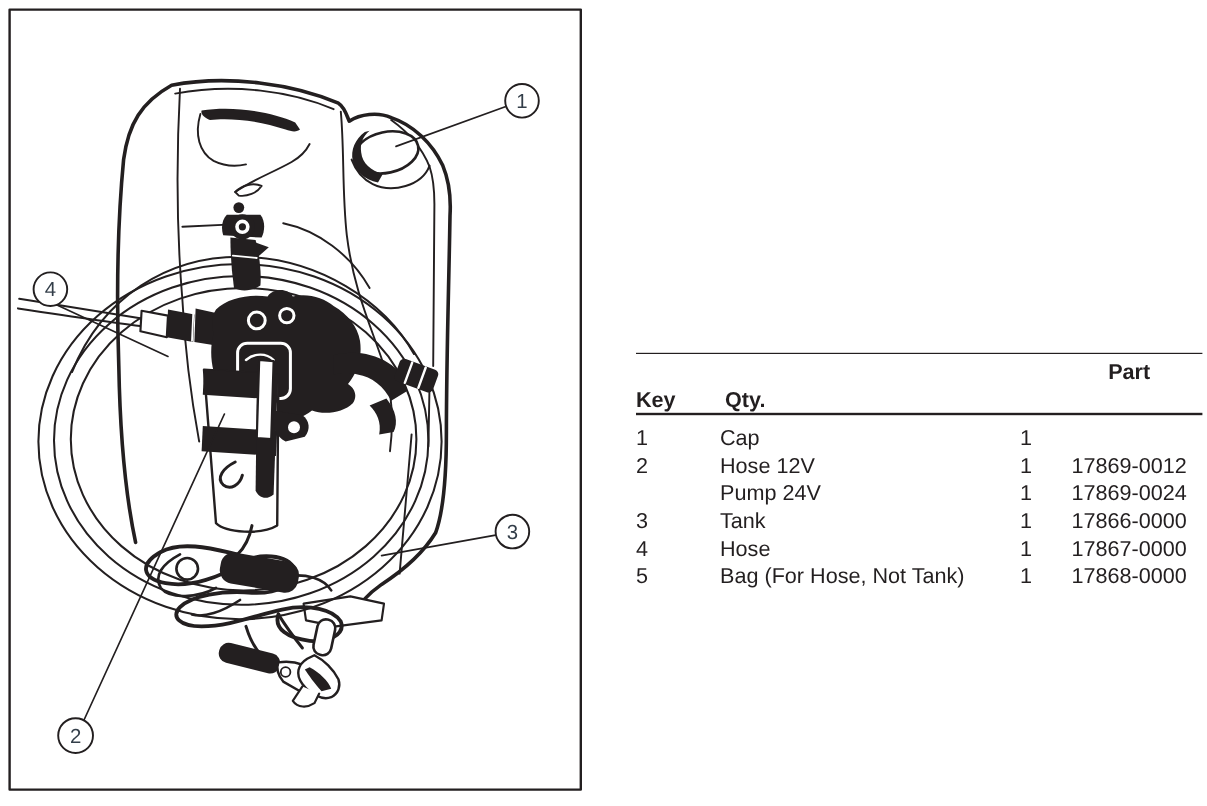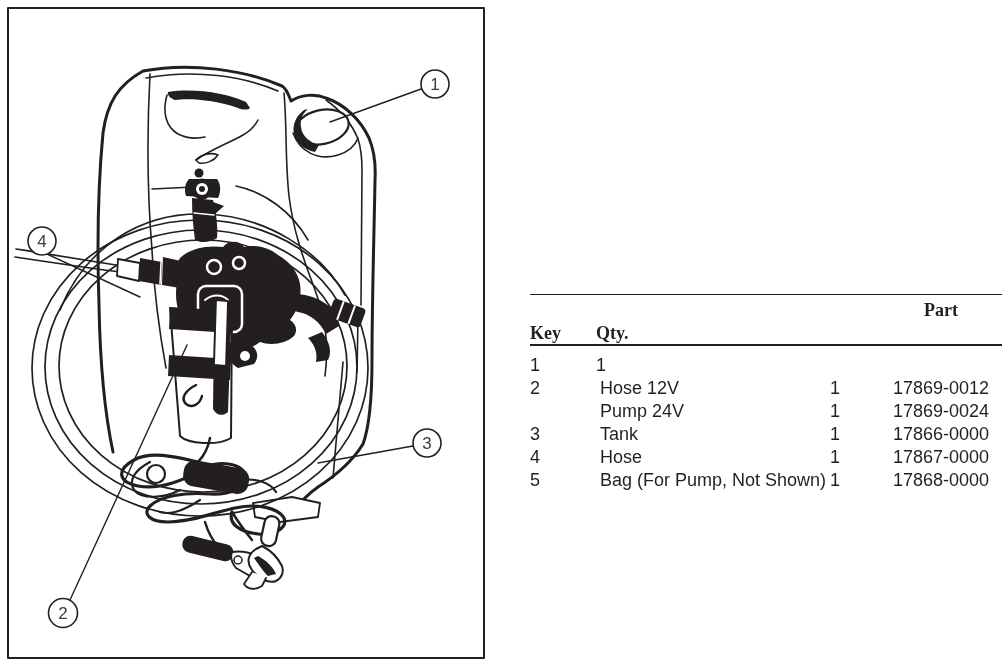--- a/index.html
+++ b/index.html
@@ -12,23 +12,23 @@
   .rule{position:absolute;left:0;width:472px;background:#231f20;}
   .rule-top{top:4px;height:1px;}
   .rule-head{top:54px;height:2px;}
   .trow{display:flex;position:relative;}
   .thead-row1{position:absolute;top:9px;left:0;right:0;}
   .thead-row2{position:absolute;top:32px;left:0;right:0;}
   .tbody{position:absolute;top:64px;left:0;right:0;}
   .c-key{width:66px;text-align:left;flex:none;}
   .c-desc{width:234px;text-align:left;padding-left:4px;box-sizing:border-box;flex:none;white-space:nowrap;}
   .c-desc.hdr{padding-left:20px;}
-  .c-qty{width:50px;flex:none;}
+  .c-qty{width:50px;text-align:center;flex:none;}
   .c-part{width:122px;text-align:center;flex:none;white-space:nowrap;}
-  .bold{font-weight:bold;font-family:Liberation Serif, serif;}
+  .bold{font-weight:bold;}
   svg text.callout-num{font-family:"Liberation Sans",sans-serif;font-size:17px;fill:#333e49;}
 </style>
 </head>
 <body>
 
 <div id="stage">
 
   <svg id="diagram-svg" width="500" height="672" viewBox="0 0 500 672">
     <g stroke="#231f20" fill="none" stroke-linecap="round" stroke-linejoin="round">
 
@@ -193,20 +193,21 @@
     <div class="trow thead-row2 bold">
       <div class="c-key">Key</div>
       <div class="c-qty">Qty.</div>
     </div>
 
     <div class="rule rule-head"></div>
 
     <div class="tbody">
       <div class="trow">
         <div class="c-key">1</div>
+        <div class="c-desc">Cap</div>
         <div class="c-qty">1</div>
       </div>
       <div class="trow">
         <div class="c-key">2</div>
         <div class="c-desc">Hose 12V</div>
         <div class="c-qty">1</div>
         <div class="c-part">17869-0012</div>
       </div>
       <div class="trow">
         <div class="c-key"></div>
@@ -221,19 +222,19 @@
         <div class="c-part">17866-0000</div>
       </div>
       <div class="trow">
         <div class="c-key">4</div>
         <div class="c-desc">Hose</div>
         <div class="c-qty">1</div>
         <div class="c-part">17867-0000</div>
       </div>
       <div class="trow">
         <div class="c-key">5</div>
-        <div class="c-desc">Bag (For Pump, Not Shown)</div>
+        <div class="c-desc">Bag (For Hose, Not Tank)</div>
         <div class="c-qty">1</div>
         <div class="c-part">17868-0000</div>
       </div>
     </div>
   </div>
 </div>
 
 </body></html>

